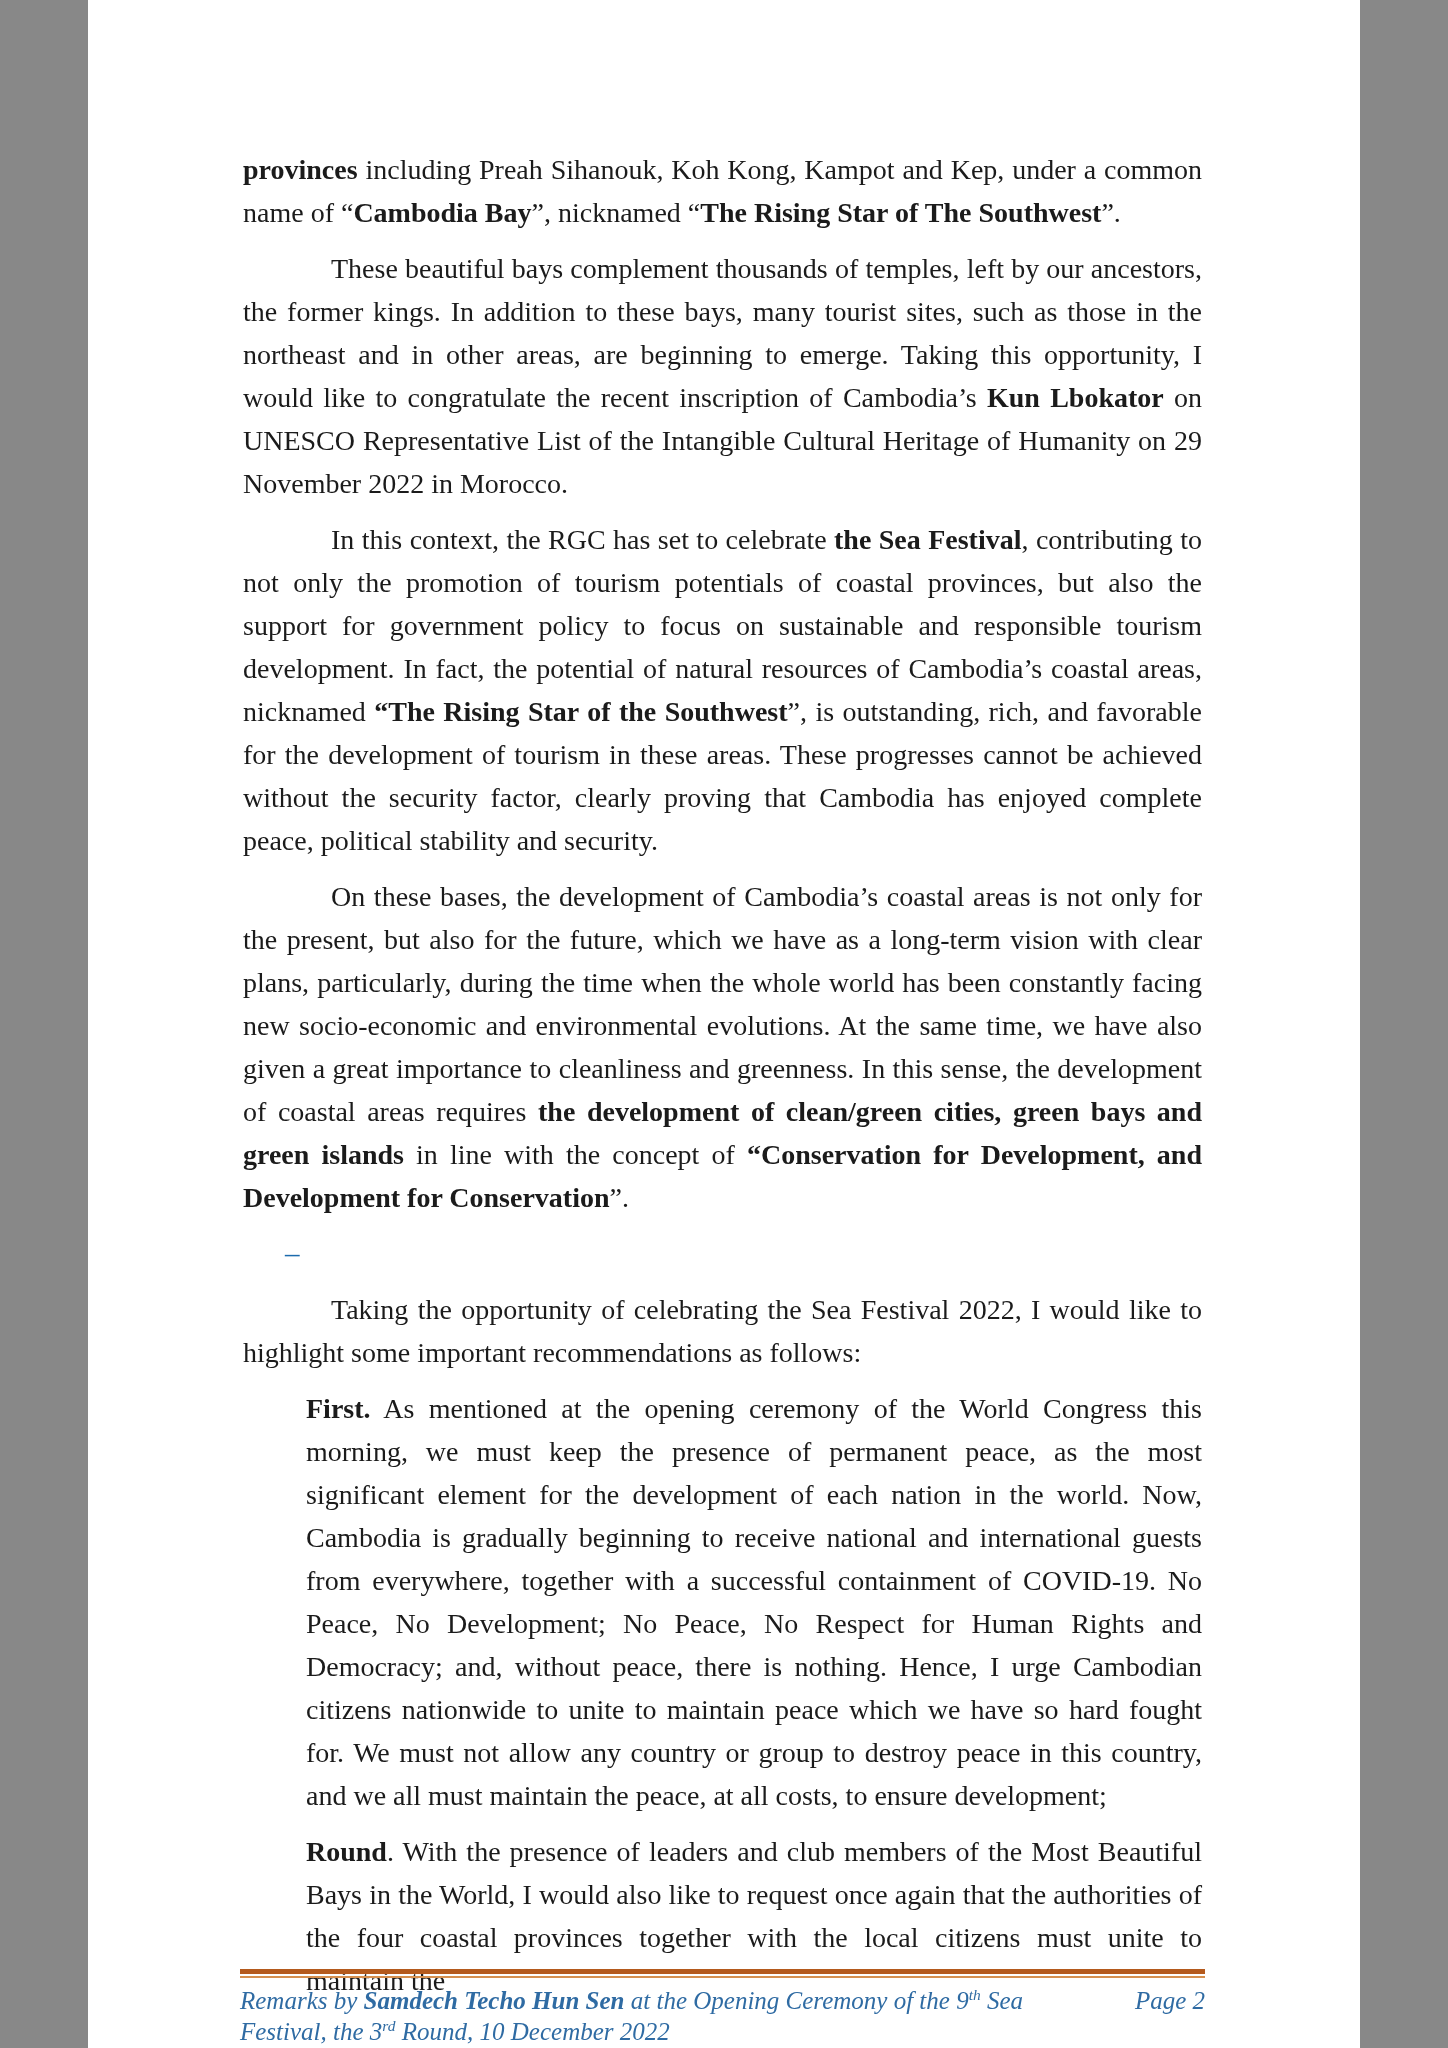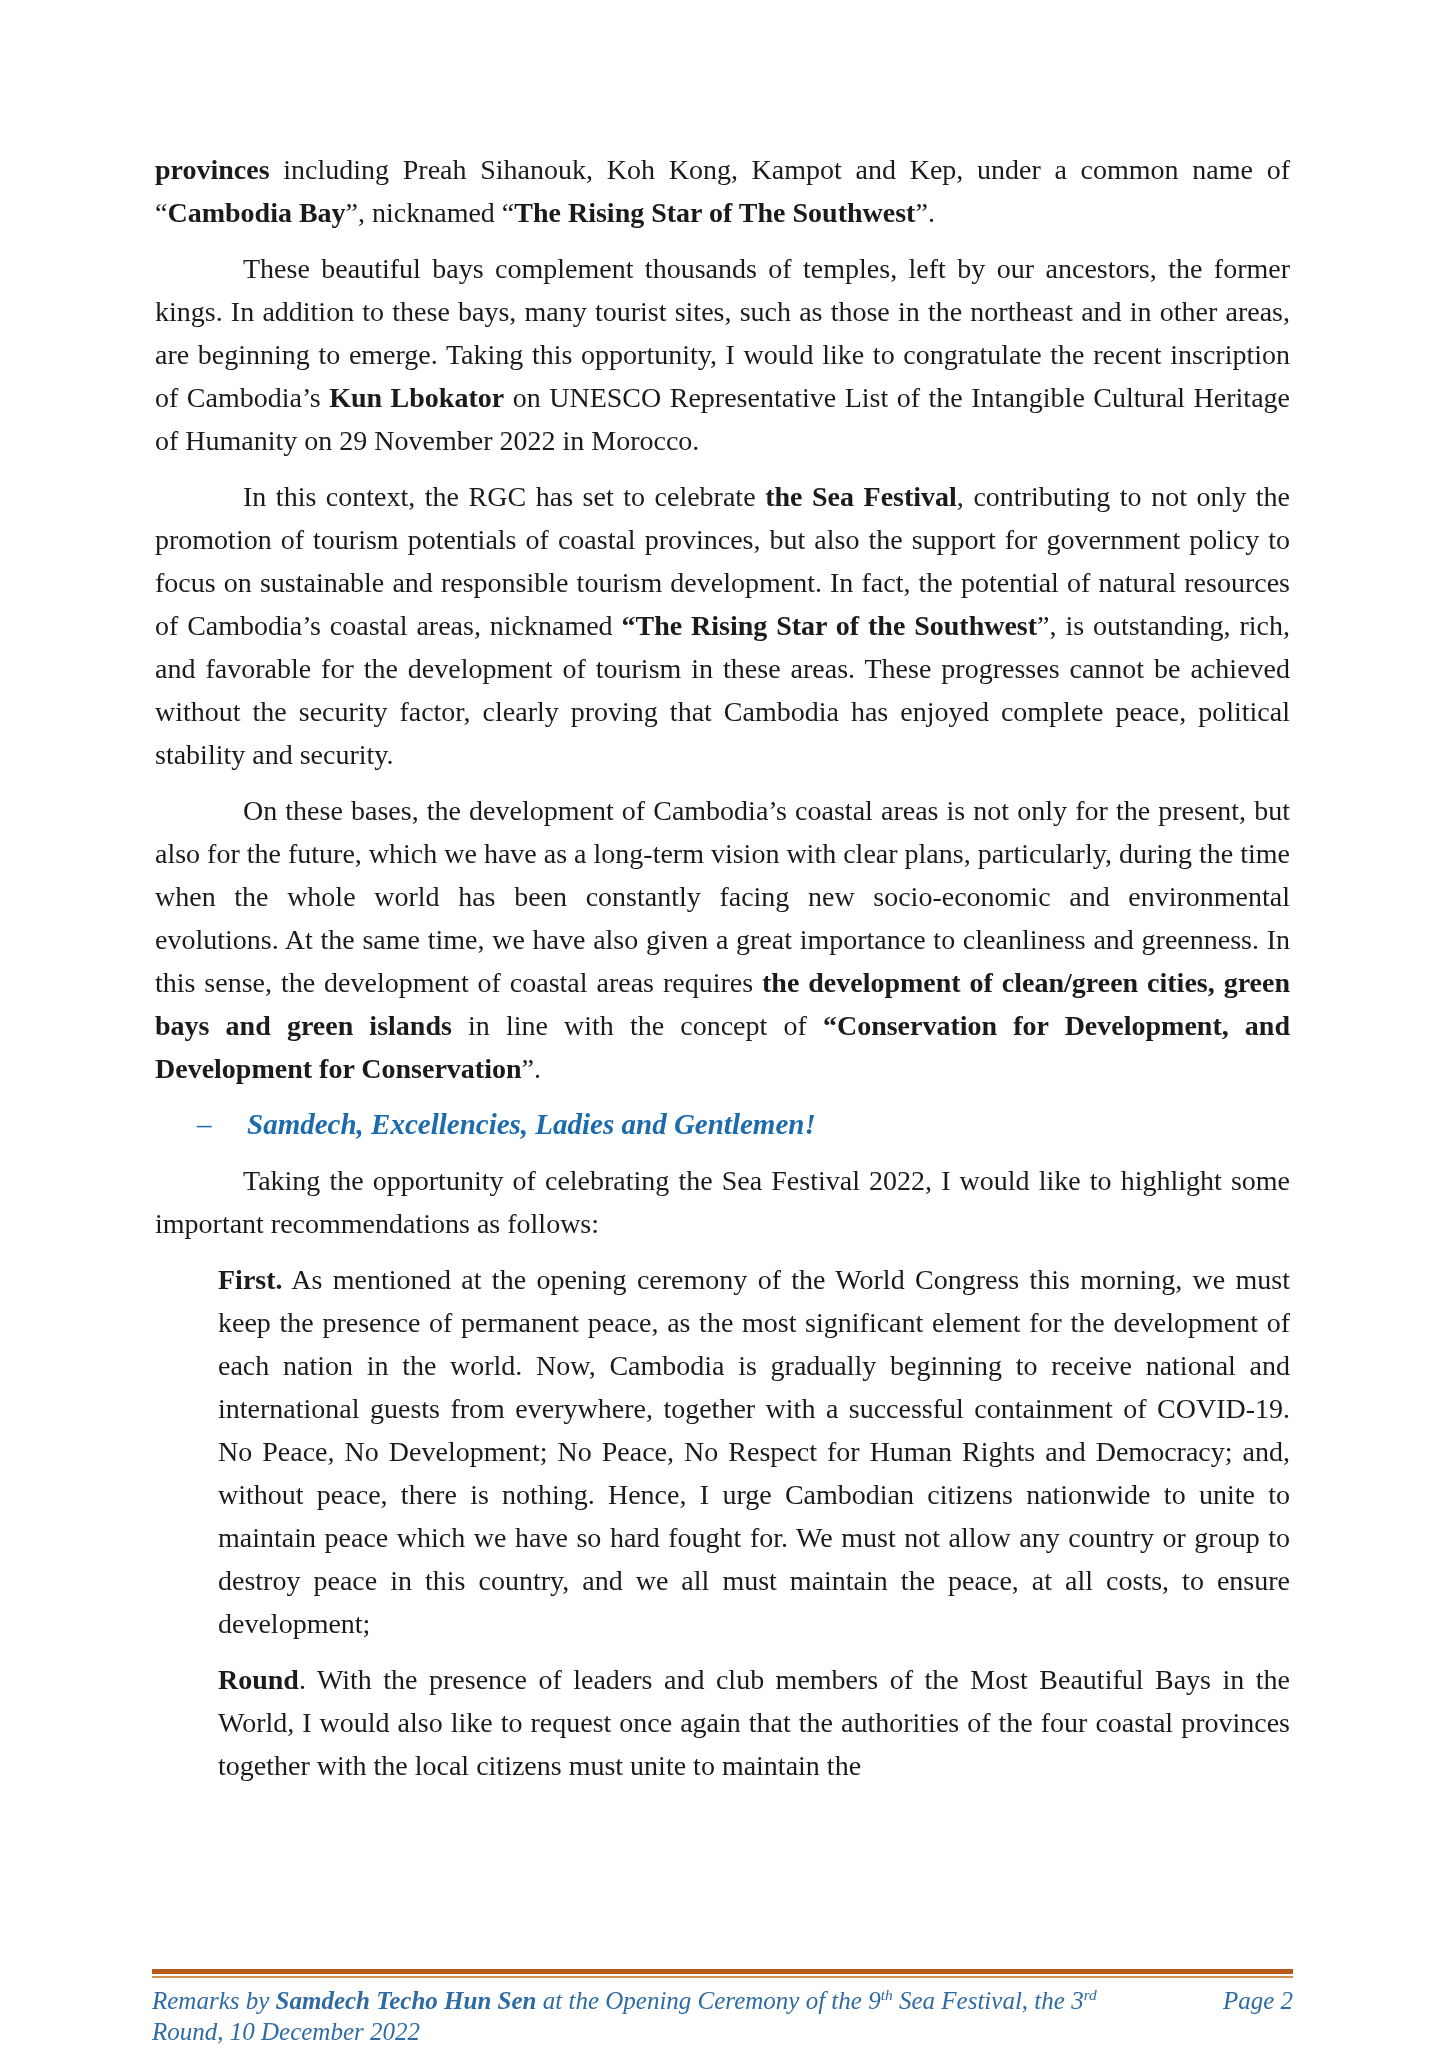--- a/index.html
+++ b/index.html
@@ -1,18 +1,18 @@
 <!DOCTYPE html>
 <html style="--page-bg: #ffffff; --body-text: #1b1b1b; --heading-blue: #1c6bad; --footer-blue: #2f6ba3; --rule-dark: #b45a1d; --rule-light: #d6904f;"><head>
 <meta charset="utf-8">
 <style>
   html, body { margin: 0; padding: 0; background: #888; }
   .page {
     position: relative;
-    width: 1448px;
+    width: 1272px;
     height: 2048px;
     margin: 0 auto;
     background: var(--page-bg, #ffffff);
     overflow: hidden;
     font-family: "Liberation Serif", serif;
     color: var(--body-text, #1b1b1b);
   }
   .content {
     position: absolute;
     left: 155px;
@@ -74,21 +74,20 @@
     <p class="body-p"><span class="b">provinces</span><span> including Preah Sihanouk, Koh Kong, Kampot and Kep, under a common name of “</span><span class="b">Cambodia Bay</span><span>”, nicknamed “</span><span class="b">The Rising Star of The Southwest</span><span>”.</span></p>
 
     <p class="body-p indent"><span>These beautiful bays complement thousands of temples, left by our ancestors, the former kings. In addition to these bays, many tourist sites, such as those in the northeast and in other areas, are beginning to emerge. Taking this opportunity, I would like to congratulate the recent inscription of Cambodia’s </span><span class="b">Kun Lbokator</span><span> on UNESCO Representative List of the Intangible Cultural Heritage of Humanity on 29 November 2022 in Morocco.</span></p>
 
     <p class="body-p indent"><span>In this context, the RGC has set to celebrate </span><span class="b">the Sea Festival</span><span>, contributing to not only the promotion of tourism potentials of coastal provinces, but also the support for government policy to focus on sustainable and responsible tourism development. In fact, the potential of natural resources of Cambodia’s coastal areas, nicknamed </span><span class="b">“The Rising Star of the Southwest</span><span>”, is outstanding, rich, and favorable for the development of tourism in these areas. These progresses cannot be achieved without the security factor, clearly proving that Cambodia has enjoyed complete peace, political stability and security.</span></p>
 
     <p class="body-p indent"><span>On these bases, the development of Cambodia’s coastal areas is not only for the present, but also for the future, which we have as a long-term vision with clear plans, particularly, during the time when the whole world has been constantly facing new socio-economic and environmental evolutions. At the same time, we have also given a great importance to cleanliness and greenness. In this sense, the development of coastal areas requires </span><span class="b">the development of clean/green cities, green bays and green islands</span><span> in line with the concept of </span><span class="b">“Conservation for Development, and Development for Conservation</span><span>”.</span></p>
 
     <div class="blue-heading">
       <span class="dash">–</span>
-      <span class="heading-text">Samdech, Excellencies, Ladies and Gentlemen!</span>
     </div>
 
     <p class="body-p indent"><span>Taking the opportunity of celebrating the Sea Festival 2022, I would like to highlight some important recommendations as follows:</span></p>
 
     <p class="body-p block"><span class="b">First.</span><span> As mentioned at the opening ceremony of the World Congress this morning, we must keep the presence of permanent peace, as the most significant element for the development of each nation in the world. Now, Cambodia is gradually beginning to receive national and international guests from everywhere, together with a successful containment of COVID-19. No Peace, No Development; No Peace, No Respect for Human Rights and Democracy; and, without peace, there is nothing. Hence, I urge Cambodian citizens nationwide to unite to maintain peace which we have so hard fought for. We must not allow any country or group to destroy peace in this country, and we all must maintain the peace, at all costs, to ensure development;</span></p>
 
     <p class="body-p block"><span class="b">Round</span><span>. With the presence of leaders and club members of the Most Beautiful Bays in the World, I would also like to request once again that the authorities of the four coastal provinces together with the local citizens must unite to maintain the</span></p>
 
   </div>
 

